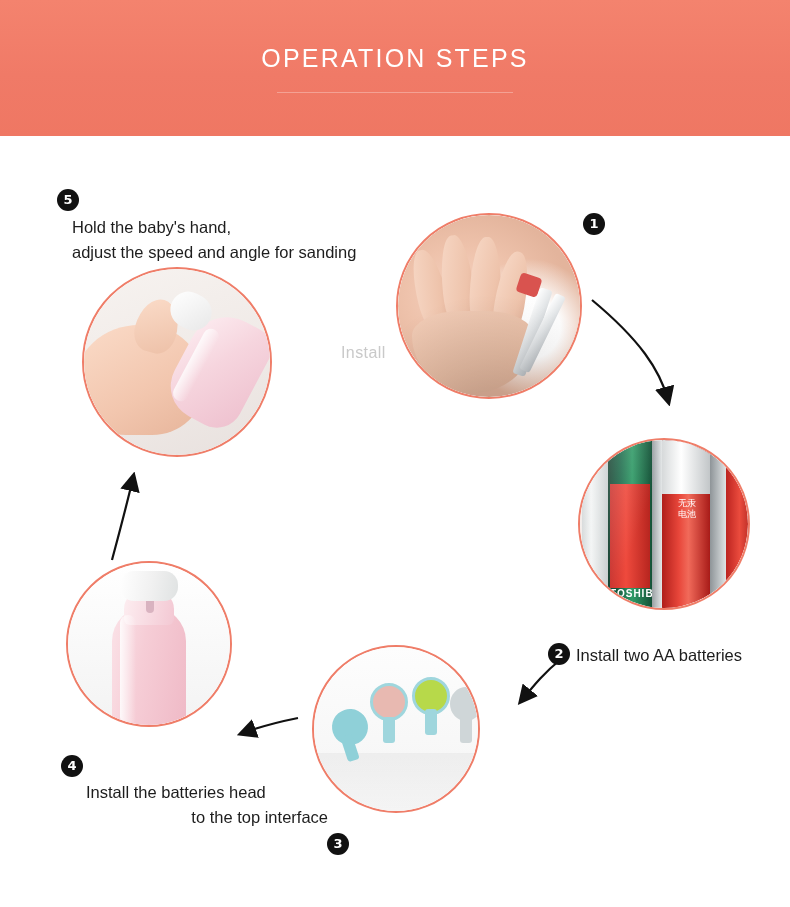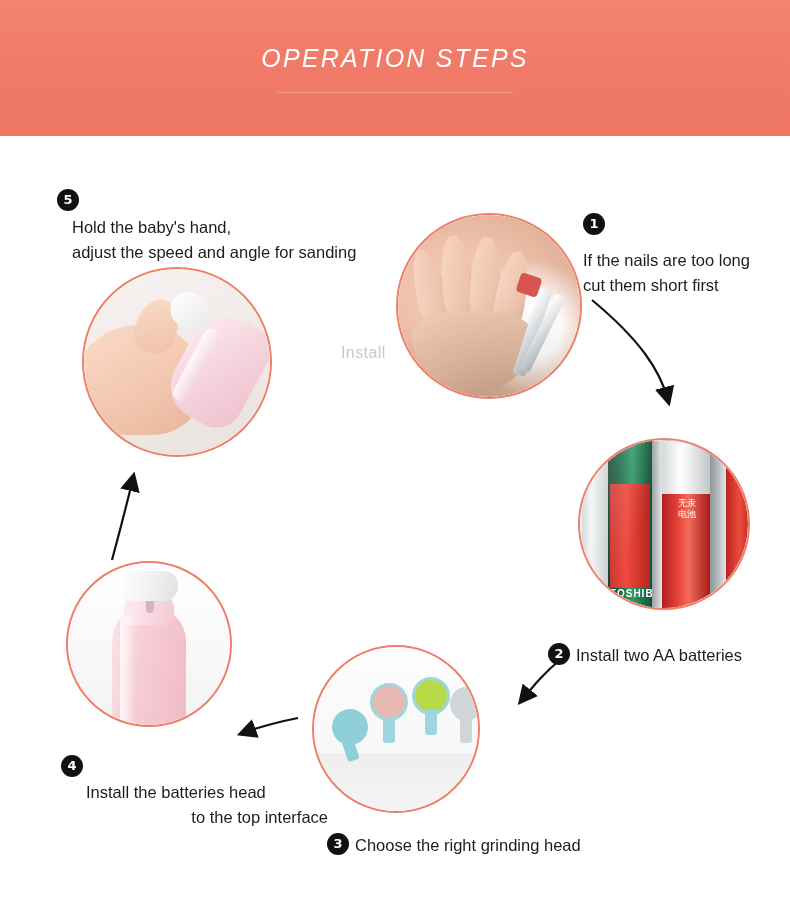--- a/index.html
+++ b/index.html
@@ -19,21 +19,20 @@
   }
 
   
   .banner {
     position: absolute;
     left: 0;
     top: 0;
     width: 790px;
     height: 136px;
     background: linear-gradient(180deg, #f4836e 0%, #f07a67 55%, #ef7763 100%);
-    font-style: italic;
   }
   .banner-title {
     position: absolute;
     left: 0;
     top: 44px;
     width: 790px;
     text-align: center;
     color: #ffffff;
     font-size: 25px;
     letter-spacing: 2.2px;
@@ -304,22 +303,20 @@
       <div class="finger f3"></div>
       <div class="finger f4"></div>
       <div class="palm"></div>
       <div class="clip-head"></div>
       <div class="clipper-a"></div>
       <div class="clipper-b"></div>
       <div class="shadow"></div>
     </div>
   </div>
   <div class="badge b-1">1</div>
-  <div class="cap c-1">If the nails are too long
-cut them short first</div>
 
   <div class="watermark">Install</div>
 
   <div class="photo p2">
     <div class="inner">
       <div class="bg"></div>
       <div class="bat b1"></div>
       <div class="bat b2"></div>
       <div class="b2-label"></div>
       <div class="b2-word">TOSHIBA</div>
@@ -351,21 +348,20 @@
           <div class="disc"></div>
           <div class="stem"></div>
         </div>
       <div class="head h4">
           <div class="disc"></div>
           <div class="stem"></div>
         </div>
     </div>
   </div>
   <div class="badge b-3">3</div>
-  <div class="cap c-3">Choose the right grinding head</div>
 
   <div class="photo p4">
     <div class="inner">
       <div class="bg"></div>
       <div class="body"></div>
       <div class="neck"></div>
       <div class="slot"></div>
       <div class="cap"></div>
       <div class="gloss"></div>
     </div>

